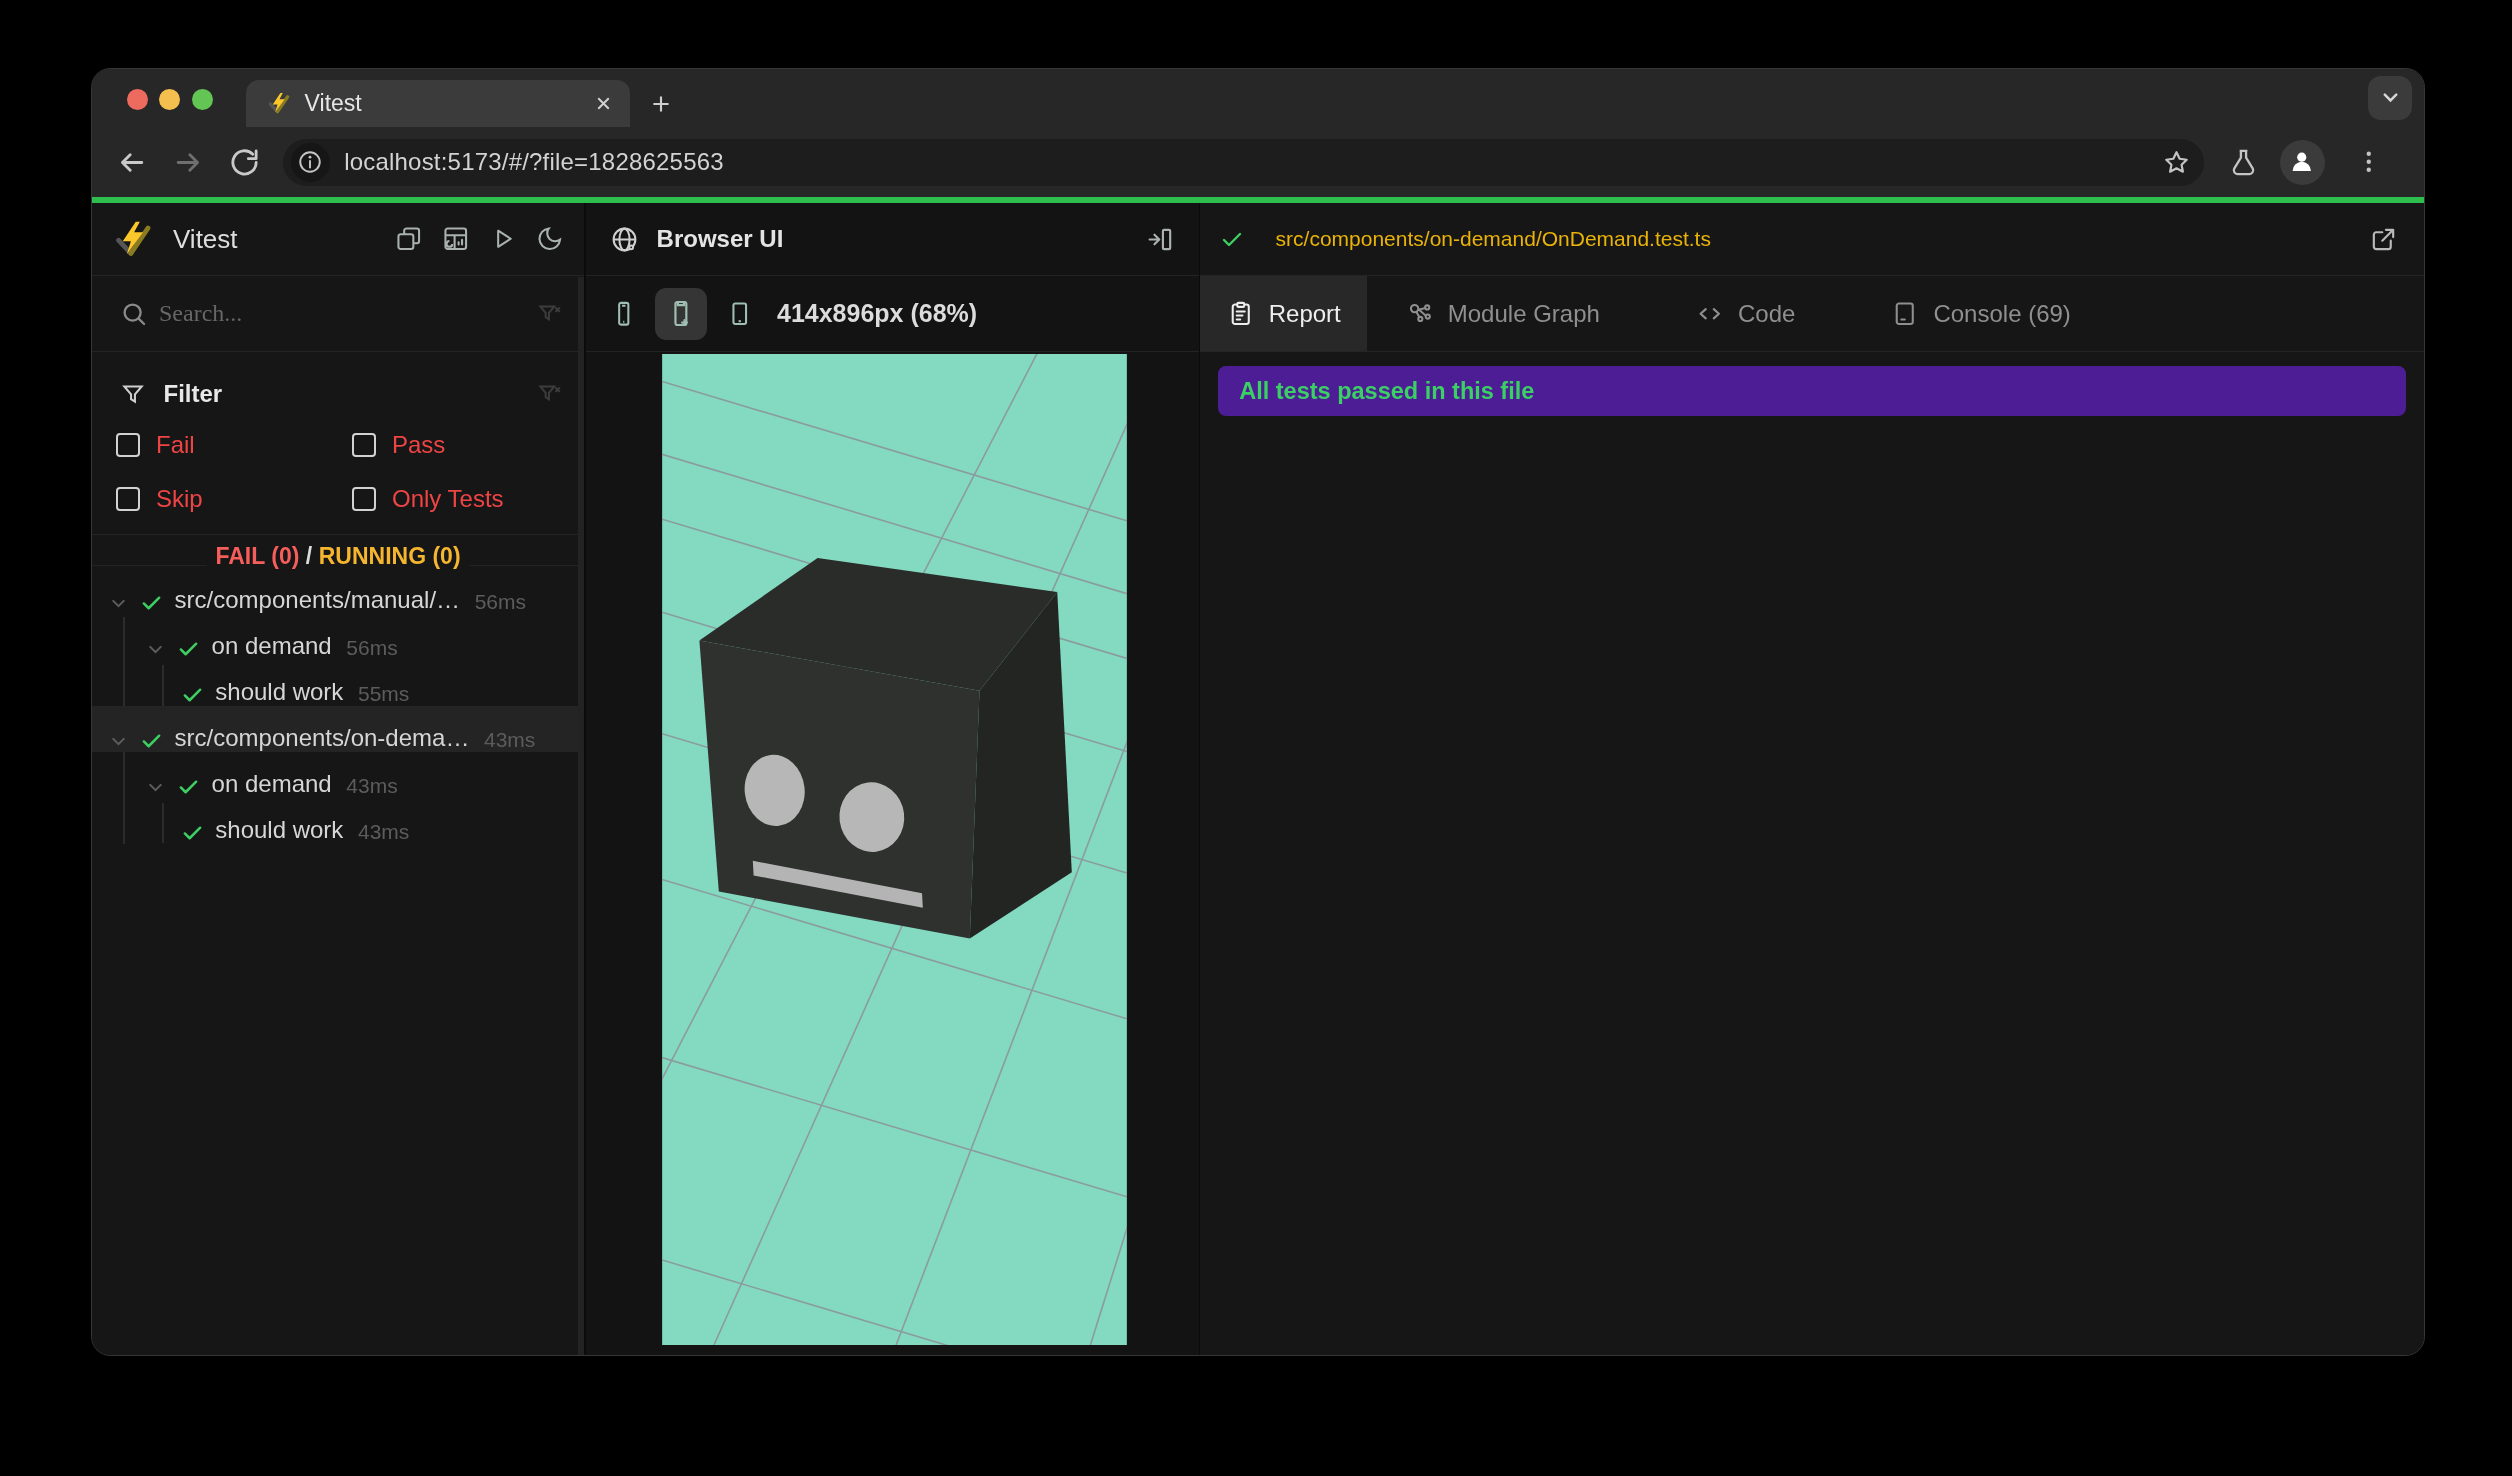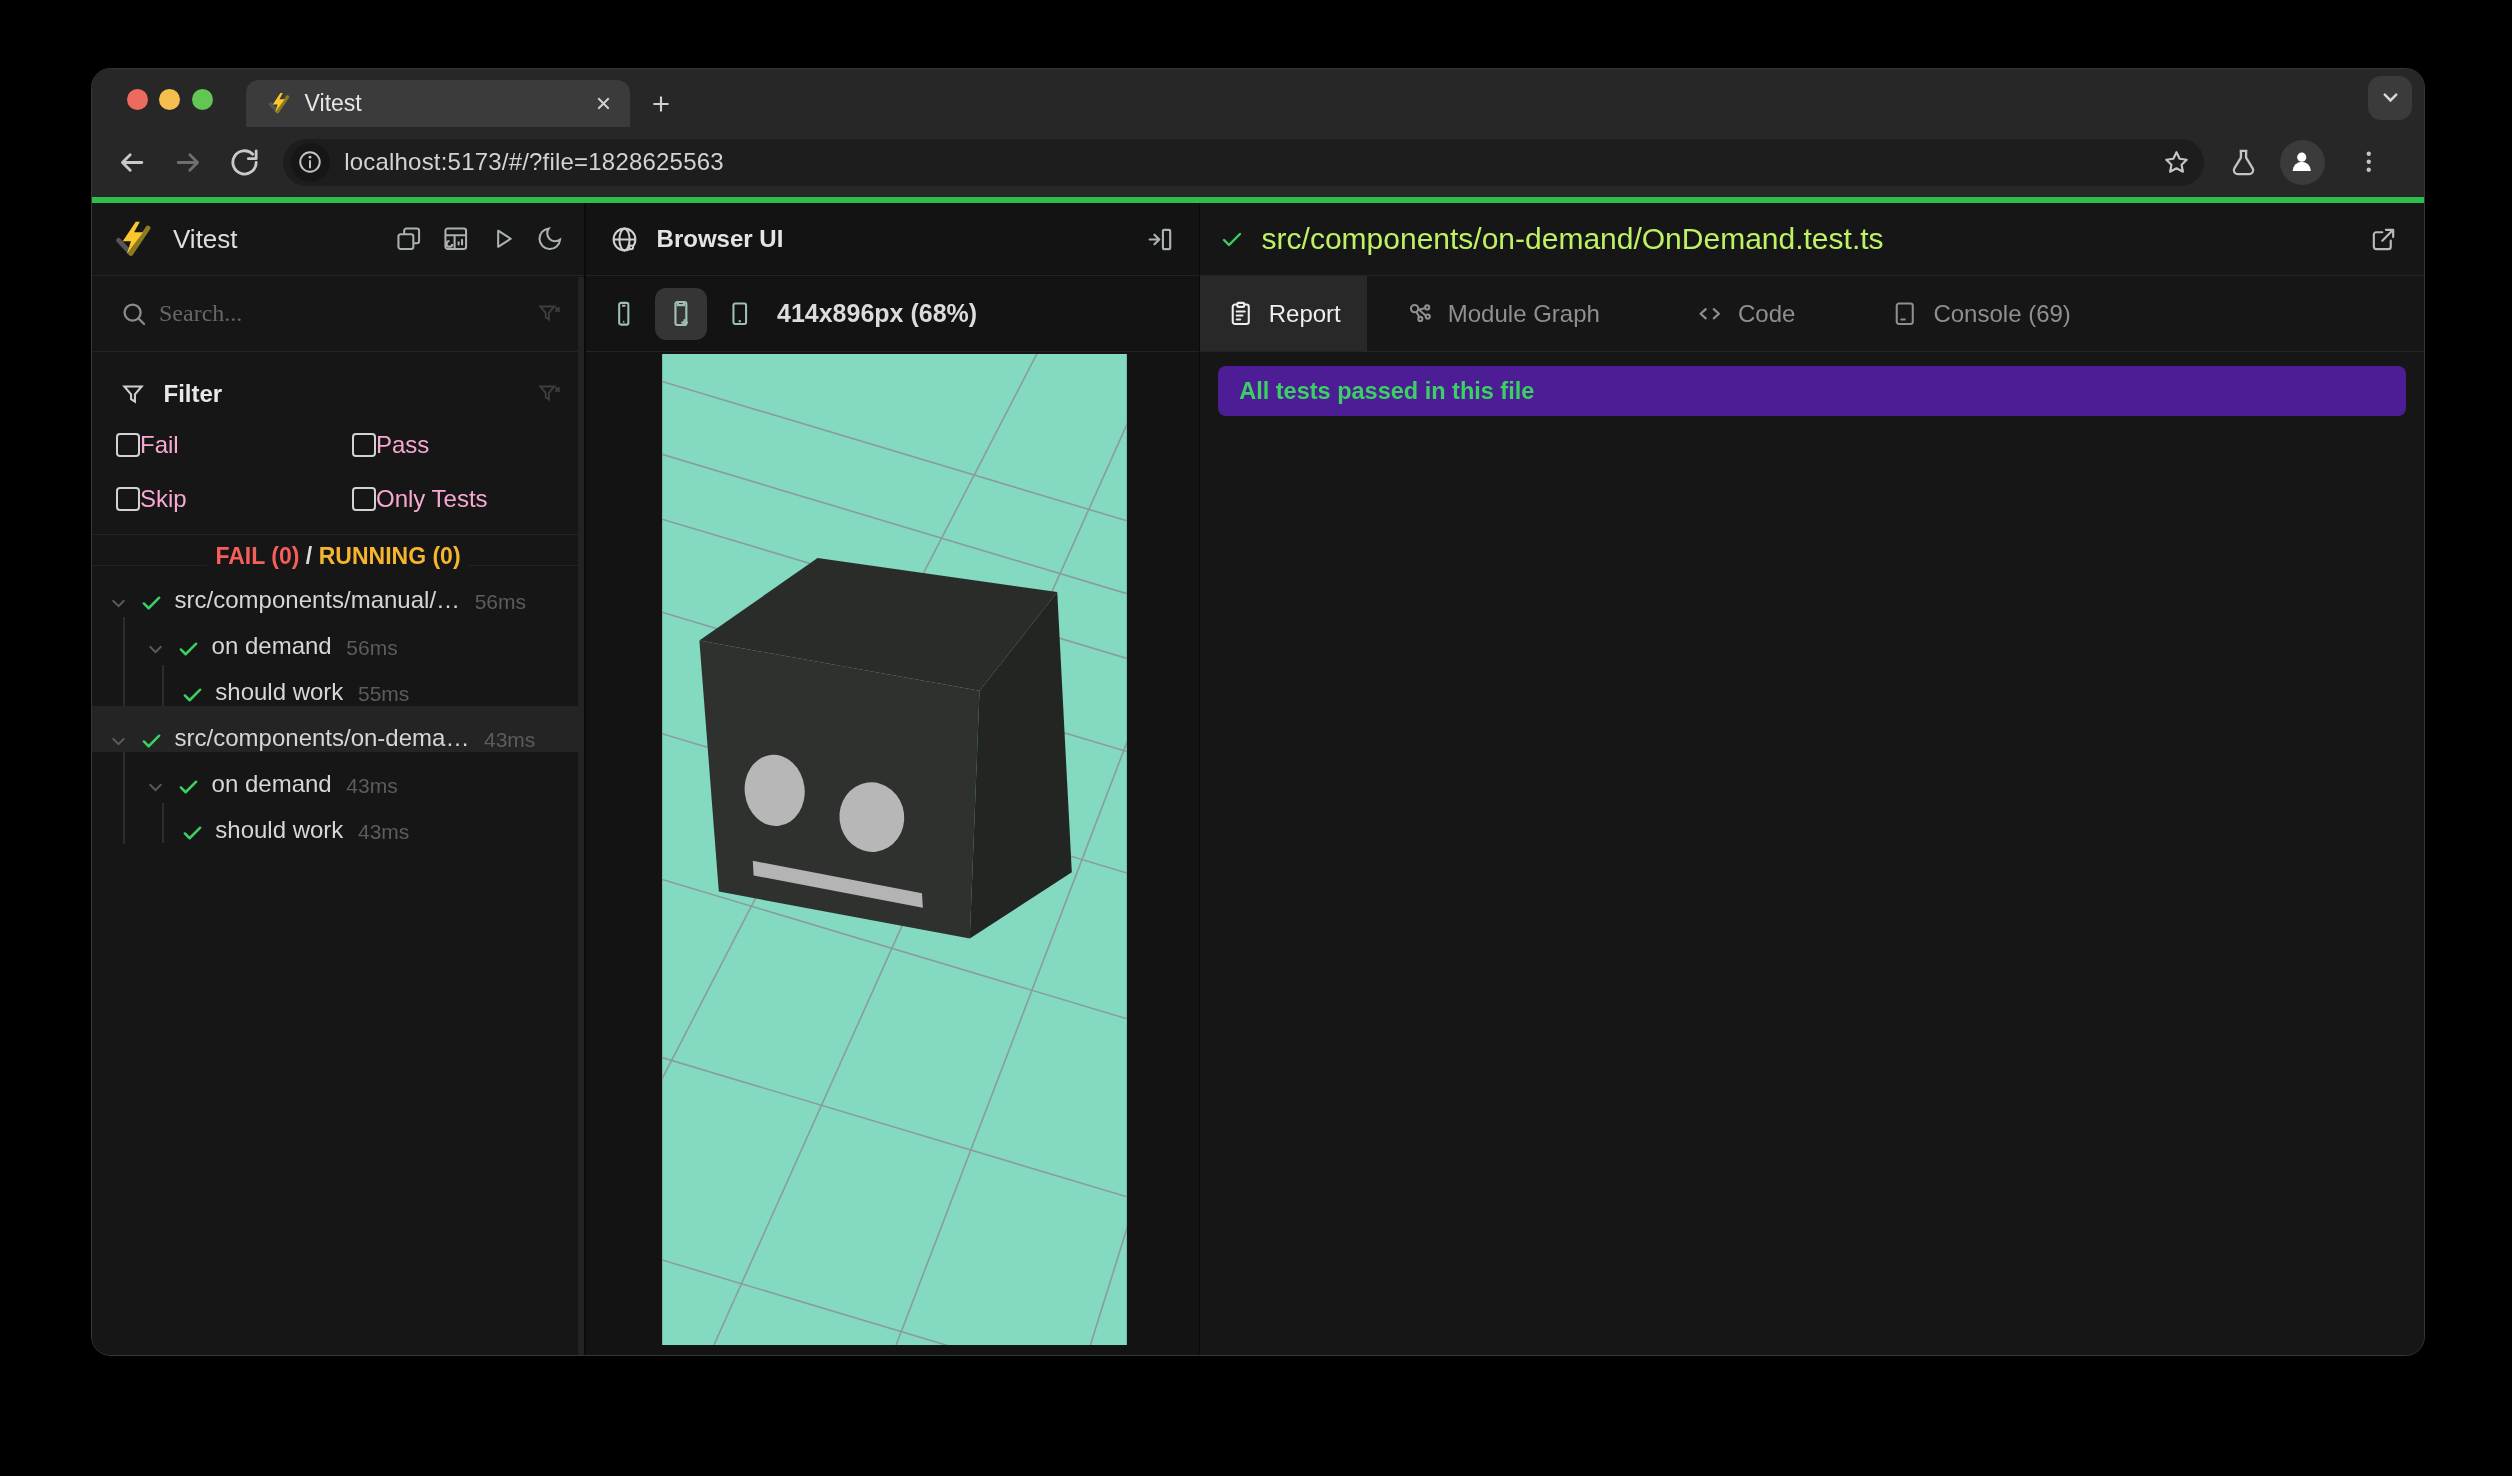--- a/index.html
+++ b/index.html
@@ -62,21 +62,21 @@
     font-size:24px;font-family:Liberation Serif, serif;flex:1;}
   .search-input::placeholder{color:#666;}
   .dim-filter{margin-right:21px;color:#3d3d3d;}
   .filter-block{padding-top:19.4px;border-bottom:1.6px solid #242424;padding-bottom:21px;}
   .filter-title-row{display:flex;align-items:center;height:45px;}
   .funnel{margin-left:27.5px;color:#cfcfcf;}
   .filter-title{margin-left:18px;font-size:24px;font-weight:bold;color:#e8e8e8;flex:1;}
   .cb-grid{margin-top:14.6px;display:grid;grid-template-columns:236px 1fr;row-gap:26px;padding-left:24px;}
   .cb-item{display:flex;align-items:center;}
   .cb-box{width:24px;height:24px;border:2.4px solid #d2d2d2;border-radius:4px;background:transparent;}
-  .cb-label{font-size:24px;color:#f9a8d4;}
+  .cb-label{margin-left:16px;font-size:24px;color:#ef4444;}
   .status{font-size:23px;font-weight:bold;text-align:center;}
   .status-row1{height:31px;line-height:31px;border-bottom:1.6px solid #232323;}
   .status-row1 .inner{display:inline-block;background:#161616;padding:0 8px;position:relative;top:6.5px;}
   .status-row2{height:31px;line-height:31px;margin-top:1.6px;}
   .c-fail{color:#f65e5b;}.c-run{color:#f5b52e;}.c-pass{color:#38c95c;}.c-skip{color:#7b5fc0;}
   .c-sep{color:#dcdcdc;padding:0 6.5px;}
   .tree{position:relative;margin-top:1.6px;}
   .tree-row{height:46px;display:flex;align-items:flex-end;position:relative;}
   .tree-row.sel{background:#232423;}
   .tr-chev{color:#5c5c5c;}
@@ -97,21 +97,21 @@
   .dev-ic{color:#9fbfb3;}
   .dev1{margin-left:24px;}
   .dev-sel{margin-left:18px;width:52px;height:52px;border-radius:11.3px;background:#343534;
     display:flex;align-items:center;justify-content:center;}
   .dev3{margin-left:19.4px;}
   .vp-label{margin-left:23px;font-size:25px;font-weight:bold;color:#dcdcdc;}
   .preview{position:absolute;left:76px;top:151px;width:465px;height:991px;}
 
   
   .file-check{margin-left:19.4px;color:#3ecf63;}
-  .file-path{margin-left:18px;font-size:30px;color:#bef264;flex:1;white-space:nowrap;overflow:hidden;}
+  .file-path{margin-left:32px;font-size:21px;color:#eab308;flex:1;white-space:nowrap;overflow:hidden;}
   .external{margin-right:26px;color:#b9b9b9;}
   .tabs{height:76px;display:flex;align-items:stretch;border-bottom:1.6px solid #242424;}
   .rtab{display:flex;align-items:center;font-size:24px;color:#8f8f8f;padding:0 32px;text-align:right;}
   .rtab .icon{margin-right:14.6px;}
   .rtab.active{background:#272827;color:#eeeeee;width:167px;padding:0;justify-content:center;}
   .banner{position:absolute;left:18px;top:163px;right:18px;height:50px;border-radius:8px;
     background:#4c1d95;display:flex;align-items:center;}
   .banner-text{margin-left:21px;font-size:23.5px;font-weight:bold;color:#3bd064;}
 </style>
 </head>

